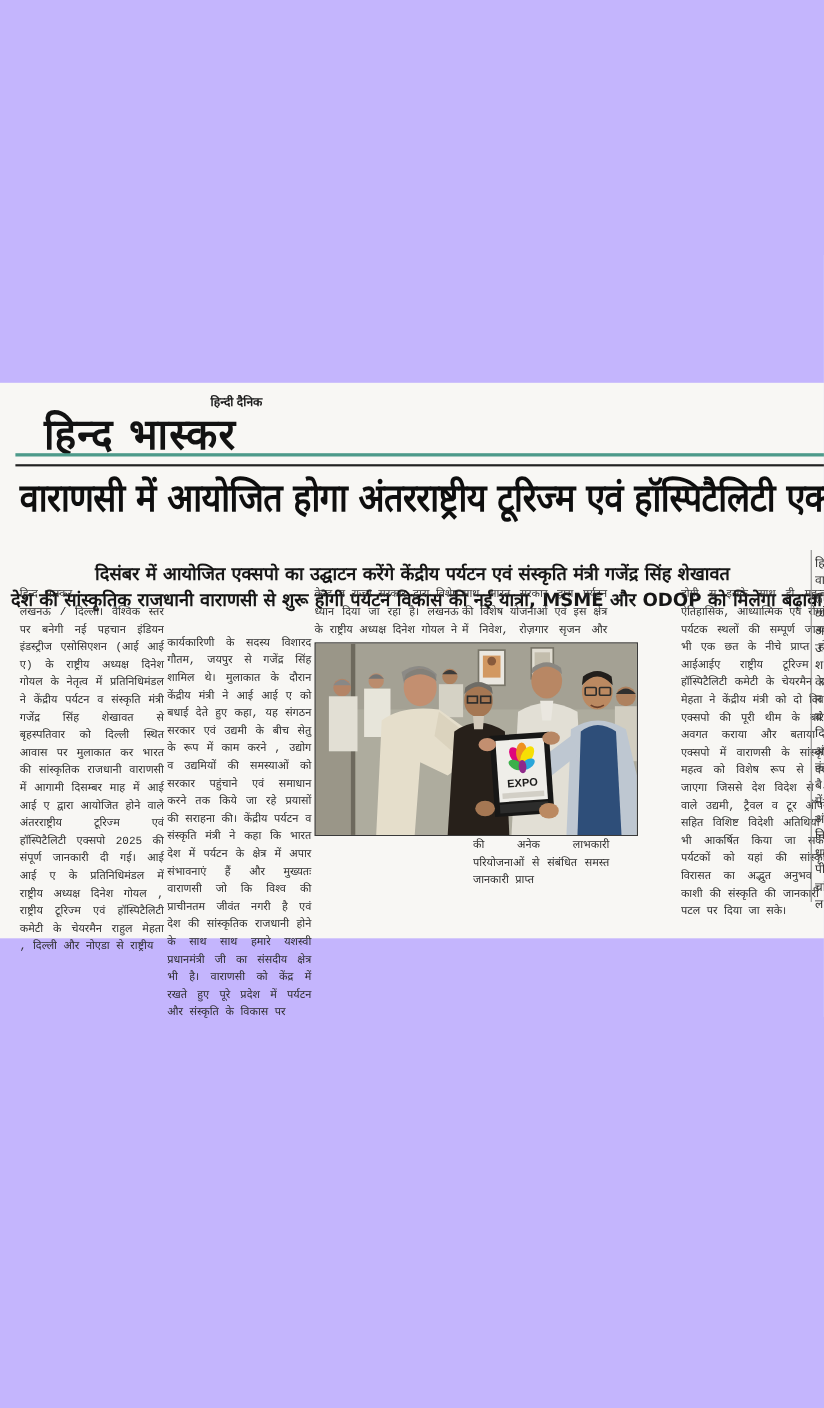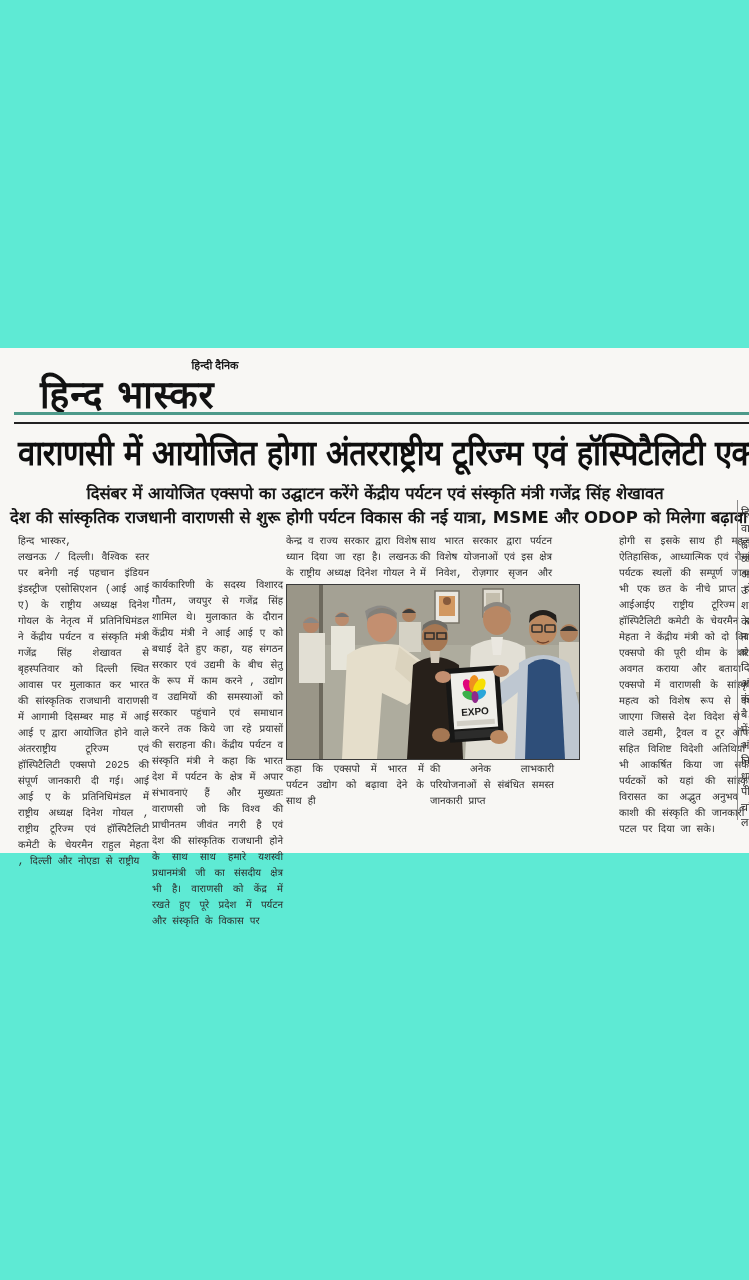--- a/index.html
+++ b/index.html
@@ -3,21 +3,21 @@
 <meta charset="utf-8">
 <style>
   html,body{margin:0;padding:0;}
   body{
     width:749px;height:1280px;
     background:#ffffff;
     font-family:"Liberation Serif","DejaVu Serif",serif;
     overflow:hidden;
     position:relative;
   }
-  .canvas{position:absolute;left:0;top:0;width:749px;height:1280px;background:#5eead4;}
+  .canvas{position:absolute;left:0;top:0;width:749px;height:1280px;background:#c4b5fd;}
   .paper{position:absolute;left:0;top:348px;width:749px;height:505px;background:#f8f7f4;}
 
   
   .masthead-tagline{
     position:absolute;left:160px;top:357px;width:110px;
     font-size:11px;font-weight:bold;color:#1b1b1b;text-align:center;
     font-family:"Liberation Sans","DejaVu Sans",sans-serif;
   }
   .masthead-title{
     position:absolute;left:40px;top:366px;width:260px;
@@ -33,21 +33,21 @@
     position:absolute;left:18px;top:428px;width:713px;height:46px;
     font-size:31px;font-weight:900;color:#0e0e0e;text-align:center;
     font-family:"DejaVu Sans","Liberation Sans",sans-serif;
     transform:scaleY(1.12);transform-origin:center top;
     white-space:nowrap;letter-spacing:-0.5px;
   }
   
   .subhead{
     position:absolute;left:10px;width:730px;
     font-size:16.5px;font-weight:700;color:#161616;text-align:center;
-    font-family:"DejaVu Sans","Liberation Sans",sans-serif;white-space:nowrap;
+    font-family:"DejaVu Sans","Liberation Sans",sans-serif;white-space:nowrap;margin-top:28px;
   }
   .subhead.l1{top:481px;}
   .subhead.l2{top:505px;}
 
   
   .bodycol{
     position:absolute;
     font-size:10px;line-height:16px;color:#2d2d2d;
     text-align:justify;white-space:pre-line;
     font-family:Liberation Mono, monospace;
@@ -90,21 +90,20 @@
   <div class="headline">वाराणसी में आयोजित होगा अंतरराष्ट्रीय टूरिज्म एवं हॉस्पिटैलिटी एक्सपो- 2025</div>
   <div class="subhead l1">दिसंबर में आयोजित एक्सपो का उद्घाटन करेंगे केंद्रीय पर्यटन एवं संस्कृति मंत्री गजेंद्र सिंह शेखावत</div>
   <div class="subhead l2">देश की सांस्कृतिक राजधानी वाराणसी से शुरू होगी पर्यटन विकास की नई यात्रा, MSME और ODOP को मिलेगा बढ़ावा</div>
 
   <div class="bodycol c1">हिन्द भास्कर,
 लखनऊ / दिल्ली। वैश्विक स्तर पर बनेगी नई पहचान इंडियन इंडस्ट्रीज एसोसिएशन (आई आई ए) के राष्ट्रीय अध्यक्ष दिनेश गोयल के नेतृत्व में प्रतिनिधिमंडल  ने केंद्रीय पर्यटन व संस्कृति मंत्री गजेंद्र सिंह शेखावत से बृहस्पतिवार को दिल्ली स्थित आवास पर मुलाकात कर भारत की सांस्कृतिक राजधानी वाराणसी में आगामी दिसम्बर माह में आई आई ए द्वारा आयोजित होने वाले अंतरराष्ट्रीय टूरिज्म एवं हॉस्पिटैलिटी एक्सपो 2025 की संपूर्ण जानकारी दी गई। आई आई ए के प्रतिनिधिमंडल में राष्ट्रीय अध्यक्ष दिनेश गोयल , राष्ट्रीय टूरिज्म एवं हॉस्पिटैलिटी कमेटी के चेयरमैन राहुल मेहता , दिल्ली और नोएडा से राष्ट्रीय</div>
   <div class="bodycol c2">कार्यकारिणी के सदस्य विशारद गौतम, जयपुर से गजेंद्र सिंह शामिल थे। मुलाकात के दौरान केंद्रीय मंत्री ने आई आई ए को बधाई देते  हुए कहा, यह संगठन  सरकार एवं उद्यमी के बीच सेतु के रूप में काम करने , उद्योग व उद्यमियों की समस्याओं को सरकार पहुंचाने एवं  समाधान करने तक किये जा रहे प्रयासों की सराहना की। केंद्रीय पर्यटन व संस्कृति मंत्री ने कहा कि भारत देश में पर्यटन के क्षेत्र में अपार संभावनाएं हैं और मुख्यतः वाराणसी जो कि विश्व की प्राचीनतम जीवंत नगरी है एवं देश की सांस्कृतिक राजधानी होने के साथ साथ हमारे यशस्वी प्रधानमंत्री जी का संसदीय क्षेत्र भी है। वाराणसी को केंद्र में रखते हुए पूरे प्रदेश में पर्यटन और संस्कृति के विकास पर</div>
   <div class="bodycol c3t">केन्द्र व राज्य सरकार द्वारा विशेष ध्यान दिया जा रहा है। लखनऊ के राष्ट्रीय अध्यक्ष दिनेश गोयल ने</div>
   <div class="bodycol c4t">साथ भारत सरकार द्वारा पर्यटन की विशेष योजनाओं एवं इस क्षेत्र में निवेश, रोज़गार सृजन और सरकार</div>
   <div class="bodycol c5">होगी स इसके साथ ही महत्वपूर्ण ऐतिहासिक, आध्यात्मिक एवं रोमांचक पर्यटक स्थलों की सम्पूर्ण जानकारी भी एक छत के नीचे प्राप्त होगी। आईआईए राष्ट्रीय टूरिज्म एवं हॉस्पिटैलिटी कमेटी के चेयरमैन राहुल मेहता ने केंद्रीय मंत्री को दो दिवसीय एक्सपो की पूरी थीम के बारे में अवगत कराया और बताया कि एक्सपो में वाराणसी के सांस्कृतिक महत्व को विशेष रूप से दर्शाया जाएगा जिससे देश विदेश से आने वाले उद्यमी, ट्रैवल व टूर ऑपरेटर्स सहित विशिष्ट विदेशी अतिथियों को भी आकर्षित किया जा सके । पर्यटकों को यहां की सांस्कृतिक विरासत का अद्भुत अनुभव और काशी की संस्कृति की जानकारी एक पटल पर दिया जा सके।</div>
-  <div class="bodycol c3b">कहा कि एक्सपो में भारत में पर्यटन उद्योग को बढ़ावा देने के साथ ही</div>
   <div class="bodycol c4b">की अनेक लाभकारी परियोजनाओं से संबंधित समस्त जानकारी प्राप्त</div>
 
   <div class="photo">
     <svg width="292" height="174" viewBox="0 0 292 174" xmlns="http://www.w3.org/2000/svg">
 
       <rect x="0" y="0" width="292" height="174" fill="#b3b0a3"></rect>
       <rect x="0" y="0" width="292" height="60" fill="#a8a598"></rect>
 
       <rect x="0" y="0" width="34" height="174" fill="#9d998c"></rect>
       <rect x="32" y="0" width="4" height="174" fill="#6e6a5e"></rect>

